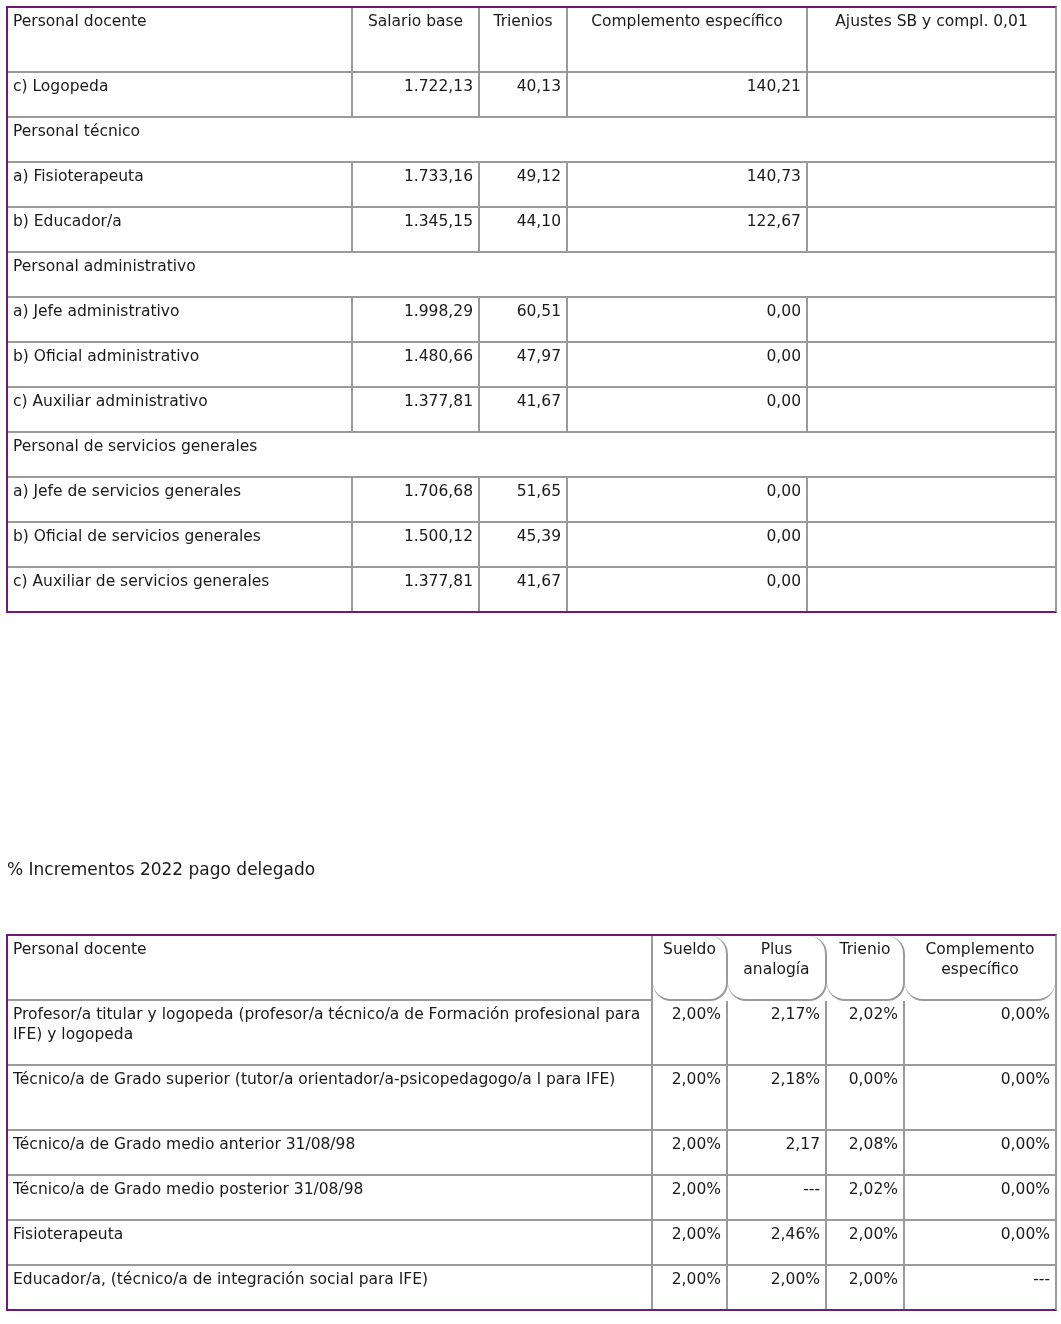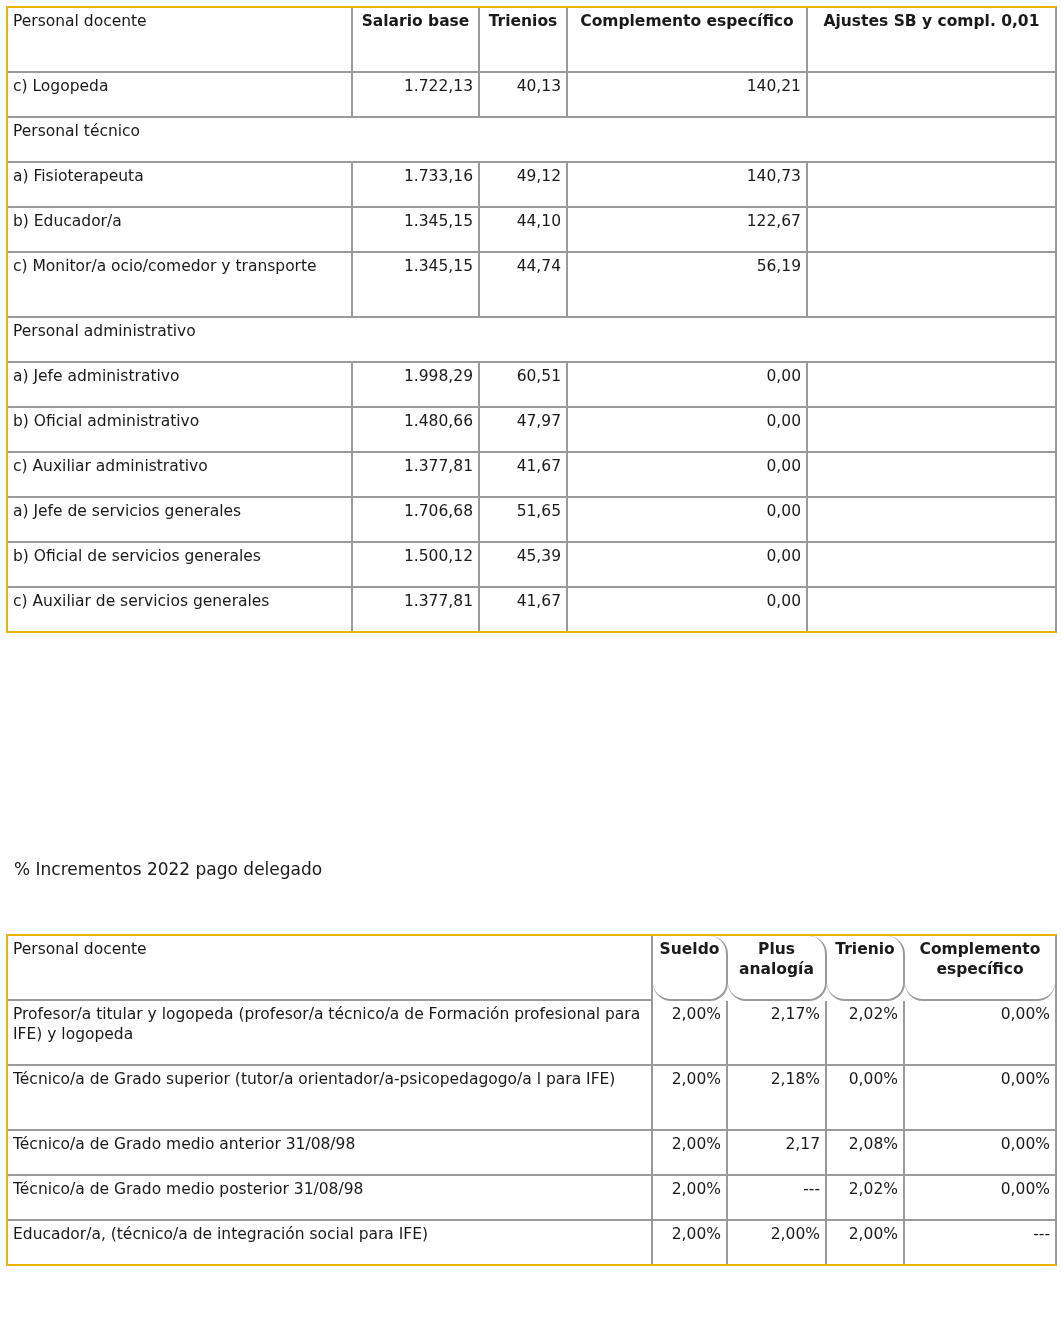--- a/index.html
+++ b/index.html
@@ -4,42 +4,42 @@
 <style>
   html, body { margin: 0; padding: 0; background: #ffffff; }
   body {
     width: 1061px; height: 1324px; overflow: hidden;
     font-family: "DejaVu Sans", "Liberation Sans", sans-serif;
     font-size: 15.5px; color: #1a1a1a;
   }
   table {
     border-collapse: separate;
     border-spacing: 0;
-    border: 2px solid #eab308;
+    border: 2px solid #701a75;
     border-right-color: #9a9a9a;
     position: absolute;
     table-layout: fixed;
   }
   td, th {
     border: 2px solid #9a9a9a;
     border-top: none; border-left: none;
     padding: 3px 5px 0 5px;
     vertical-align: top;
     line-height: 20px;
   }
   tr td:last-child, tr th:last-child { border-right: none; }
   tr:last-child td { border-bottom: none; margin-top: 24px; }
-  th { font-weight: bold; }
+  th { font-weight: normal; }
   td.num { text-align: right; }
   #t1 { left: 6px; top: 6px; width: 1051px; }
   #t1 tr.row td { height: 40px; }
   #t1 tr.head th { height: 60px; }
   #t1 tr.tall td { height: 60px; }
   #t1 tr.section td { height: 40px; margin-left: 12px; }
-  #heading { position: absolute; left: 14px; top: 859px; font-size: 17px; }
+  #heading { position: absolute; left: 7px; top: 859px; font-size: 17px; }
   #t2 { left: 6px; top: 934px; width: 1051px; }
   #t2 tr.head th { height: 60px; border-radius: 18px; }
   #t2 tr.tall td { height: 60px; }
   #t2 tr.row td { height: 40px; }
 </style>
 </head>
 <body>
 
 <table id="t1">
   <colgroup>
@@ -74,27 +74,20 @@
         <td class="num">140,73</td>
         <td class="num"></td>
       </tr>
       <tr class="row">
         <td>b) Educador/a</td>
         <td class="num">1.345,15</td>
         <td class="num">44,10</td>
         <td class="num">122,67</td>
         <td class="num"></td>
       </tr>
-      <tr class="tall">
-        <td>c) Monitor/a ocio/comedor y transporte</td>
-        <td class="num">1.345,15</td>
-        <td class="num">44,74</td>
-        <td class="num">56,19</td>
-        <td class="num"></td>
-      </tr>
       <tr class="section">
         <td colspan="5">Personal administrativo</td>
       </tr>
       <tr class="row">
         <td>a) Jefe administrativo</td>
         <td class="num">1.998,29</td>
         <td class="num">60,51</td>
         <td class="num">0,00</td>
         <td class="num"></td>
       </tr>
@@ -104,20 +97,23 @@
         <td class="num">47,97</td>
         <td class="num">0,00</td>
         <td class="num"></td>
       </tr>
       <tr class="row">
         <td>c) Auxiliar administrativo</td>
         <td class="num">1.377,81</td>
         <td class="num">41,67</td>
         <td class="num">0,00</td>
         <td class="num"></td>
+      </tr>
+      <tr class="section">
+        <td colspan="5">Personal de servicios generales</td>
       </tr>
       <tr class="row">
         <td>a) Jefe de servicios generales</td>
         <td class="num">1.706,68</td>
         <td class="num">51,65</td>
         <td class="num">0,00</td>
         <td class="num"></td>
       </tr>
       <tr class="row">
         <td>b) Oficial de servicios generales</td>
@@ -176,20 +172,27 @@
         <td class="num">0,00%</td>
       </tr>
       <tr class="row">
         <td>Técnico/a de Grado medio posterior 31/08/98</td>
         <td class="num">2,00%</td>
         <td class="num">---</td>
         <td class="num">2,02%</td>
         <td class="num">0,00%</td>
       </tr>
       <tr class="row">
+        <td>Fisioterapeuta</td>
+        <td class="num">2,00%</td>
+        <td class="num">2,46%</td>
+        <td class="num">2,00%</td>
+        <td class="num">0,00%</td>
+      </tr>
+      <tr class="row">
         <td>Educador/a, (técnico/a de integración social para IFE)</td>
         <td class="num">2,00%</td>
         <td class="num">2,00%</td>
         <td class="num">2,00%</td>
         <td class="num">---</td>
       </tr>
     </tbody>
 </table>
 
 </body></html>

